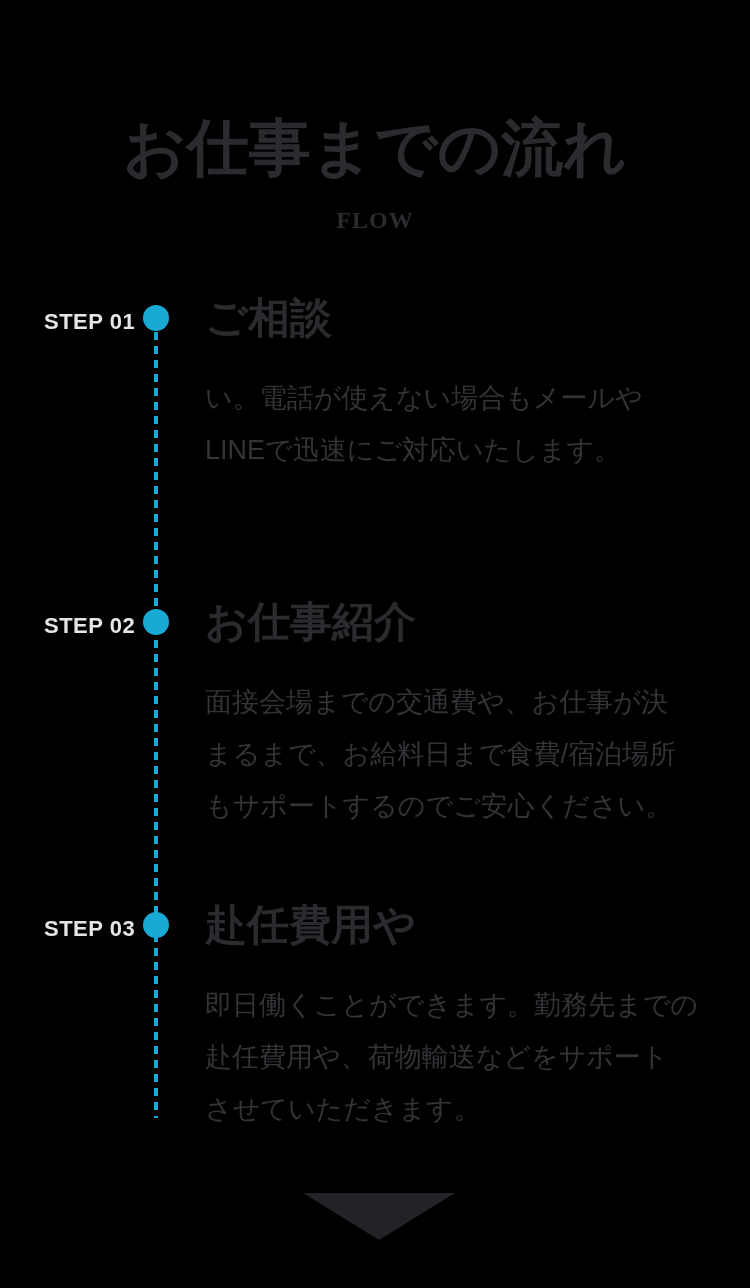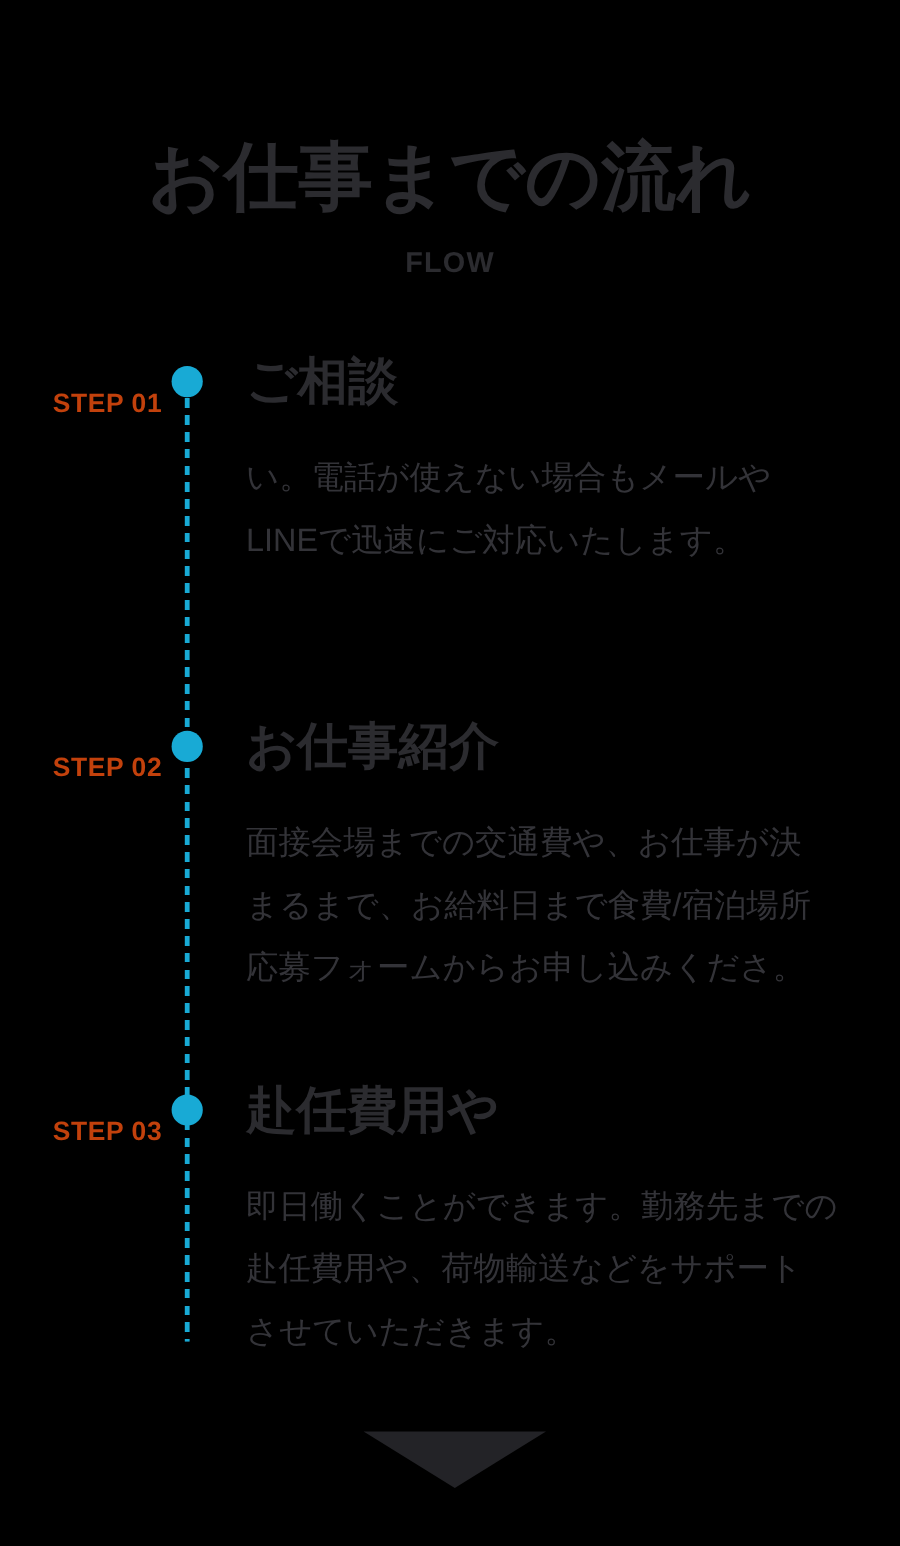--- a/index.html
+++ b/index.html
@@ -34,20 +34,21 @@
     position: absolute;
     top: 206px;
     left: 0;
     width: 100%;
     text-align: center;
     font-size: 24px;
     line-height: 28px;
     font-weight: 800;
     color: #2b2b2f;
     letter-spacing: 1px;
+    font-family: Liberation Serif, serif;
   }
 
   
   .timeline-line {
     position: absolute;
     left: 154px;
     top: 318px;
     width: 4px;
     height: 800px;
     background: repeating-linear-gradient(
@@ -64,26 +65,26 @@
     width: 750px;
     z-index: 2;
   }
   .step-1 { top: 296px; }
   .step-2 { top: 600px; }
   .step-3 { top: 903px; }
 
   .step-label {
     position: absolute;
     left: 44px;
-    top: 18px;
+    top: 4px;
     height: 44px;
     line-height: 44px;
     font-size: 22px;
     font-weight: 800;
-    color: #c2410c;
+    color: #e5e5e5;
     letter-spacing: 0.5px;
     white-space: nowrap;
   }
   .step-dot {
     position: absolute;
     left: 143px;
     top: 9px;
     width: 26px;
     height: 26px;
     border-radius: 50%;
@@ -146,21 +147,21 @@
     </div>
   </div>
 
   <div class="step step-2">
     <span class="step-label">STEP 02</span>
     <span class="step-dot"></span>
     <h3 class="step-heading">お仕事紹介</h3>
     <div class="step-body">
       <div>面接会場までの交通費や、お仕事が決</div>
       <div>まるまで、お給料日まで食費/宿泊場所</div>
-      <div>応募フォームからお申し込みくださ。</div>
+      <div>もサポートするのでご安心ください。</div>
     </div>
   </div>
 
   <div class="step step-3">
     <span class="step-label">STEP 03</span>
     <span class="step-dot"></span>
     <h3 class="step-heading">赴任費用や</h3>
     <div class="step-body">
       <div>即日働くことができます。勤務先までの</div>
       <div>赴任費用や、荷物輸送などをサポート</div>

